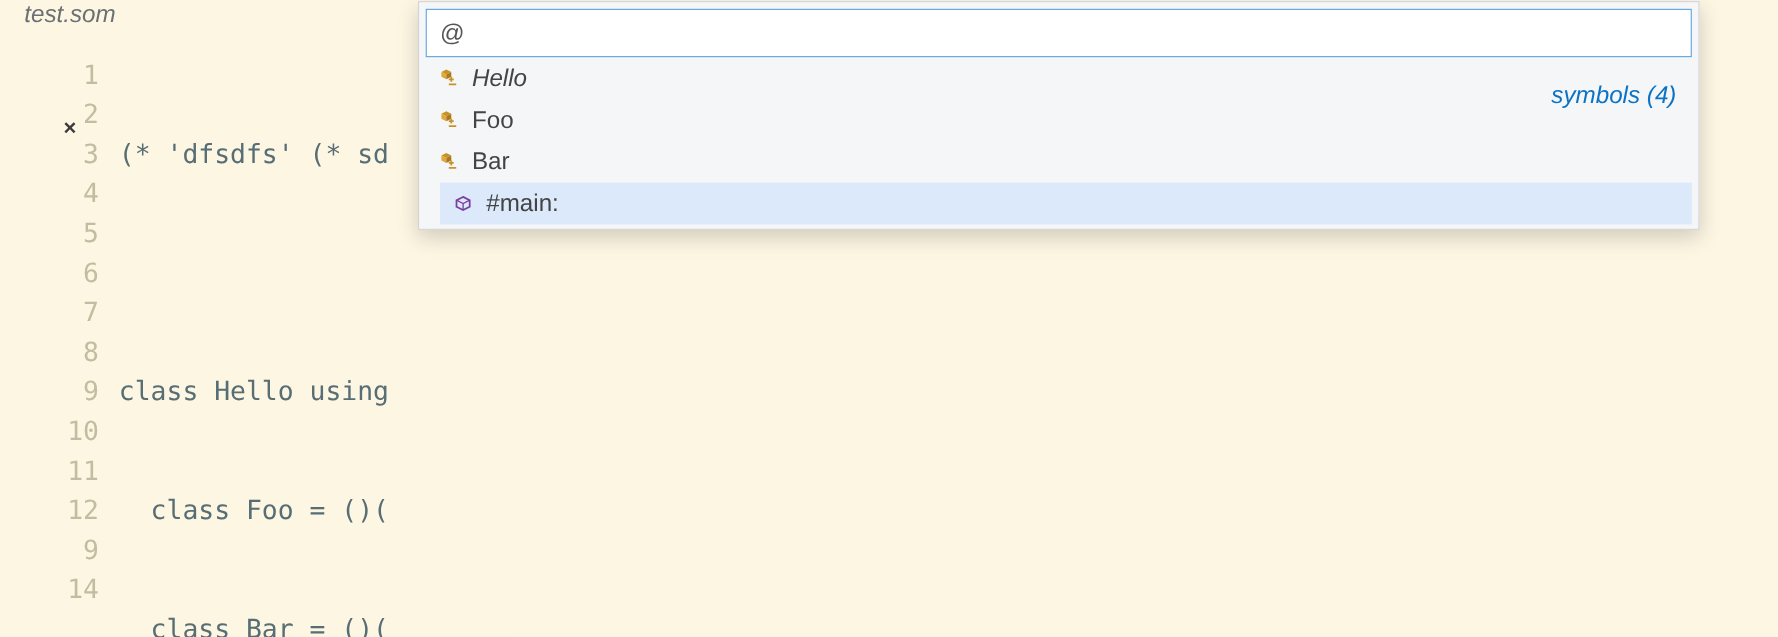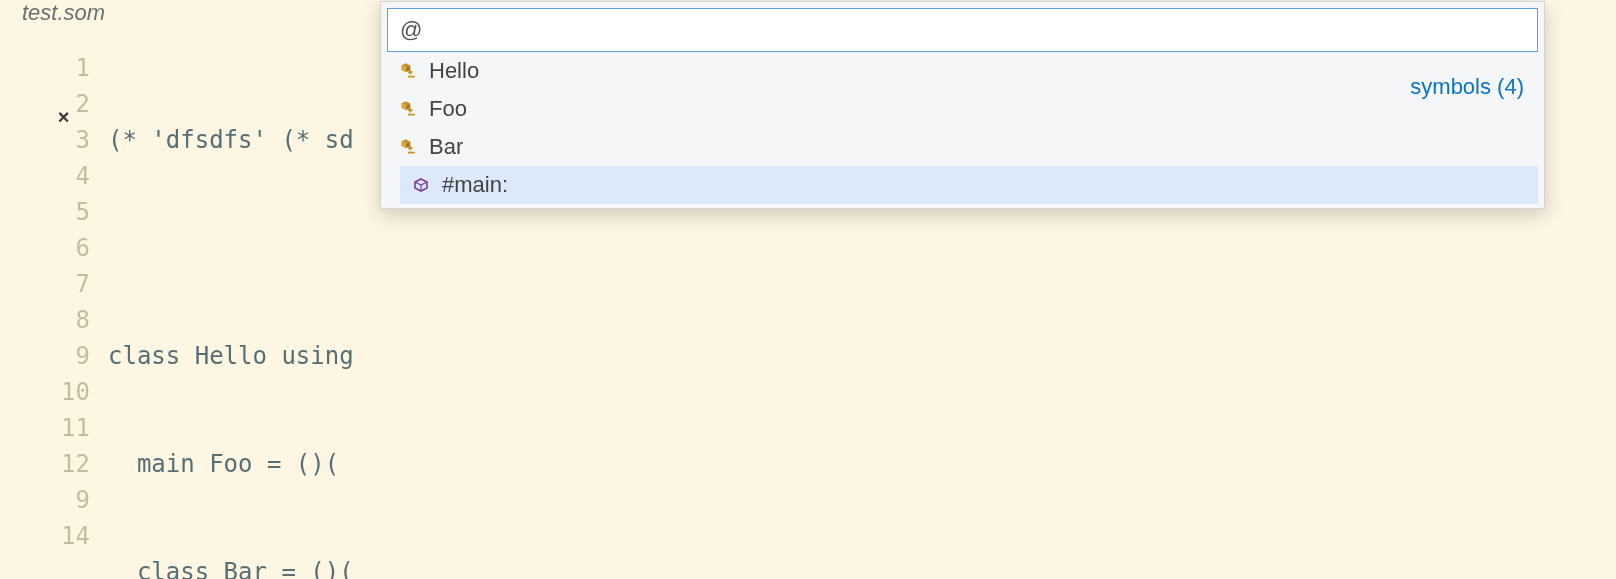--- a/index.html
+++ b/index.html
@@ -95,21 +95,21 @@
     display:flex;
     align-items:center;
     gap:10px;
     padding:6px 10px;
     cursor:pointer;
     color:#444;
   }
   .qo-item.sel{background:var(--popup-sel);margin-left:13px;}
   .qo-item .label{font-size:22px;}
   .icon{width:22px;height:22px;flex:0 0 22px;display:flex;align-items:center;justify-content:center;}
-  .qo-item-row{position:relative;}
+  .qo-item-row{position:relative;font-style:italic;}
   .qo-sym-right{position:absolute;right:14px;top:10px;margin-top:16px;}
 </style>
 </head>
 <body>
 
 <div class="tabs">
   <div class="tab active">
     <span>test.som</span>
     <span class="close">×</span>
   </div>
@@ -129,21 +129,21 @@
       <div>10</div>
       <div>11</div>
       <div>12</div>
       <div>9</div>
       <div>14</div>
     </div>
   <div class="code">
     <div class="line"><span>(* 'dfsdfs' (* sd</span></div>
     <div class="line"><span></span></div>
     <div class="line"><span>class Hello using</span></div>
-    <div class="line"><span>  main Foo = ()(</span></div>
+    <div class="line"><span>  class Foo = ()(</span></div>
     <div class="line"><span>  class Bar = ()(</span></div>
     
     
     
     
     
     
     
     
     

